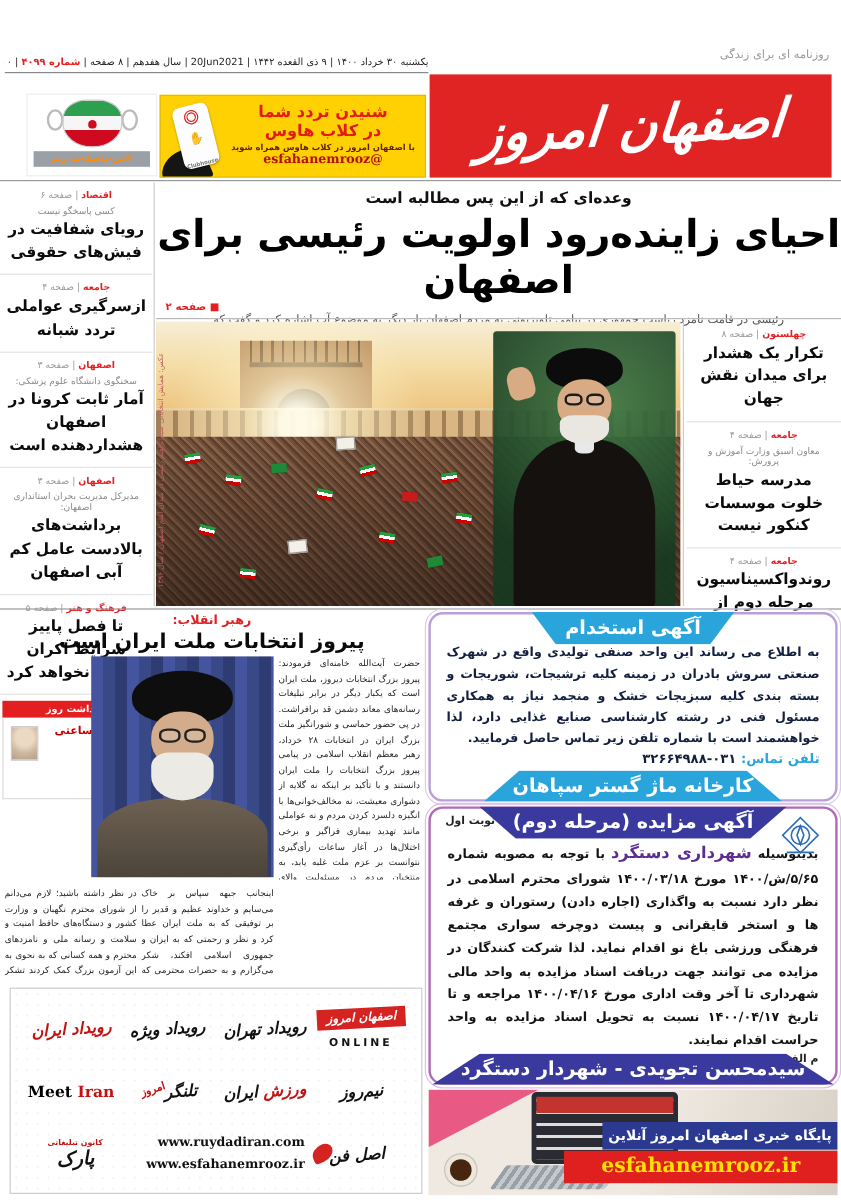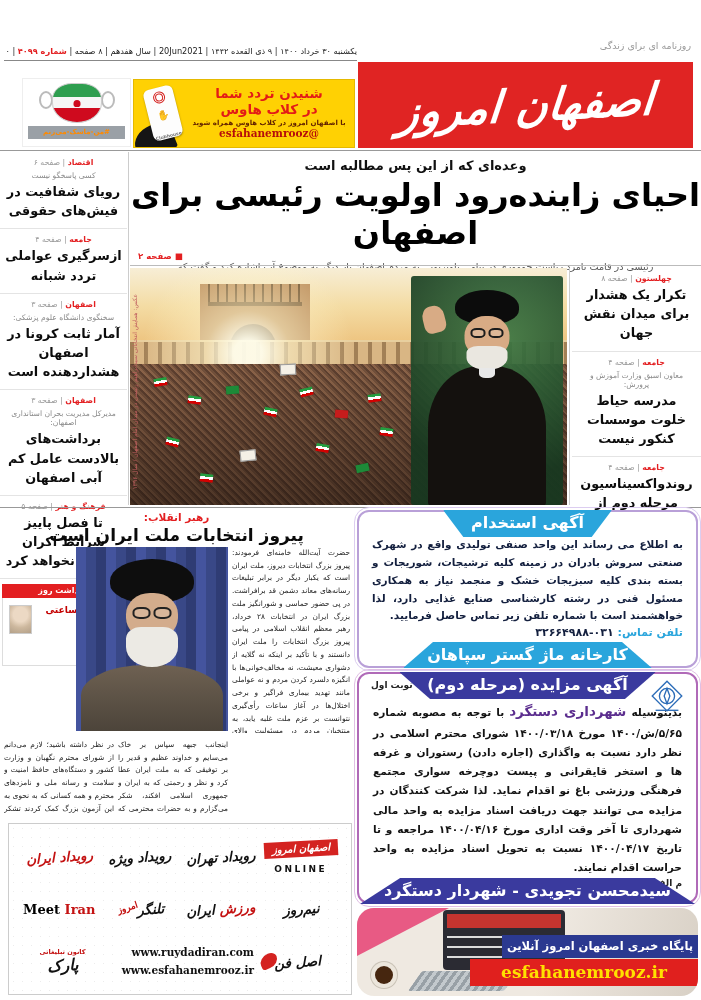--- a/index.html
+++ b/index.html
@@ -146,21 +146,21 @@
   .emp-phone { padding:1px 13px 0; font-size:11px; font-weight:bold; color:#131f3e; }
   .emp-phone b { color:#2aa5dc; }
   .auc-note { position:absolute; top:6px; left:12px; font-size:9px; font-weight:bold; color:#222; }
   .auc-emblem { position:absolute; top:4px; right:10px; width:38px; height:38px; }
   .auc-body { padding:25px 14px 0; font-size:10.6px; font-weight:bold; color:#131313; text-align:justify; line-height:1.82; }
   .auc-org { color:#5b2d8e; font-size:13.5px; letter-spacing:1.5px; }
   .auc-malf { padding:0 14px; font-size:9px; font-weight:bold; color:#222; }
 
   
   .online-ad { position:absolute; top:908px; left:357px; width:341px; height:88px; overflow:hidden;
-               background:linear-gradient(105deg,#efe9e1 0 55%, #d8d0c5 100%);border-radius:17px; }
+               background:linear-gradient(105deg,#efe9e1 0 55%, #d8d0c5 100%); }
   .oa-pink { position:absolute; top:0; left:0; width:92px; height:48px; background:#e85a84; clip-path:polygon(0 0,100% 0,0 100%); }
   .oa-monitor { position:absolute; top:2px; left:86px; width:122px; height:60px; background:#2b2b33; border-radius:4px; padding:4px; }
   .oa-screen { width:100%; height:100%; background:linear-gradient(#c4342f 0 26%, #fff 26%);
                background-image:linear-gradient(#c4342f 0 26%, transparent 26%),
                repeating-linear-gradient(0deg, transparent 0 8px, #ddd 8px 10px); }
   .oa-stand { position:absolute; top:62px; left:138px; width:18px; height:10px; background:#8a8a92; }
   .oa-keyboard { position:absolute; bottom:5px; left:58px; width:96px; height:20px; border-radius:2px;
                  background:repeating-linear-gradient(90deg,#98a0a6 0 4px,#c3c9cd 4px 8px); transform:skewX(-35deg); }
   .oa-coffee { position:absolute; bottom:12px; left:18px; width:18px; height:18px; border-radius:50%;
                background:#46260f; box-shadow:0 0 0 4px #ece6dc, 0 0 0 5px #c9c2b6; }

